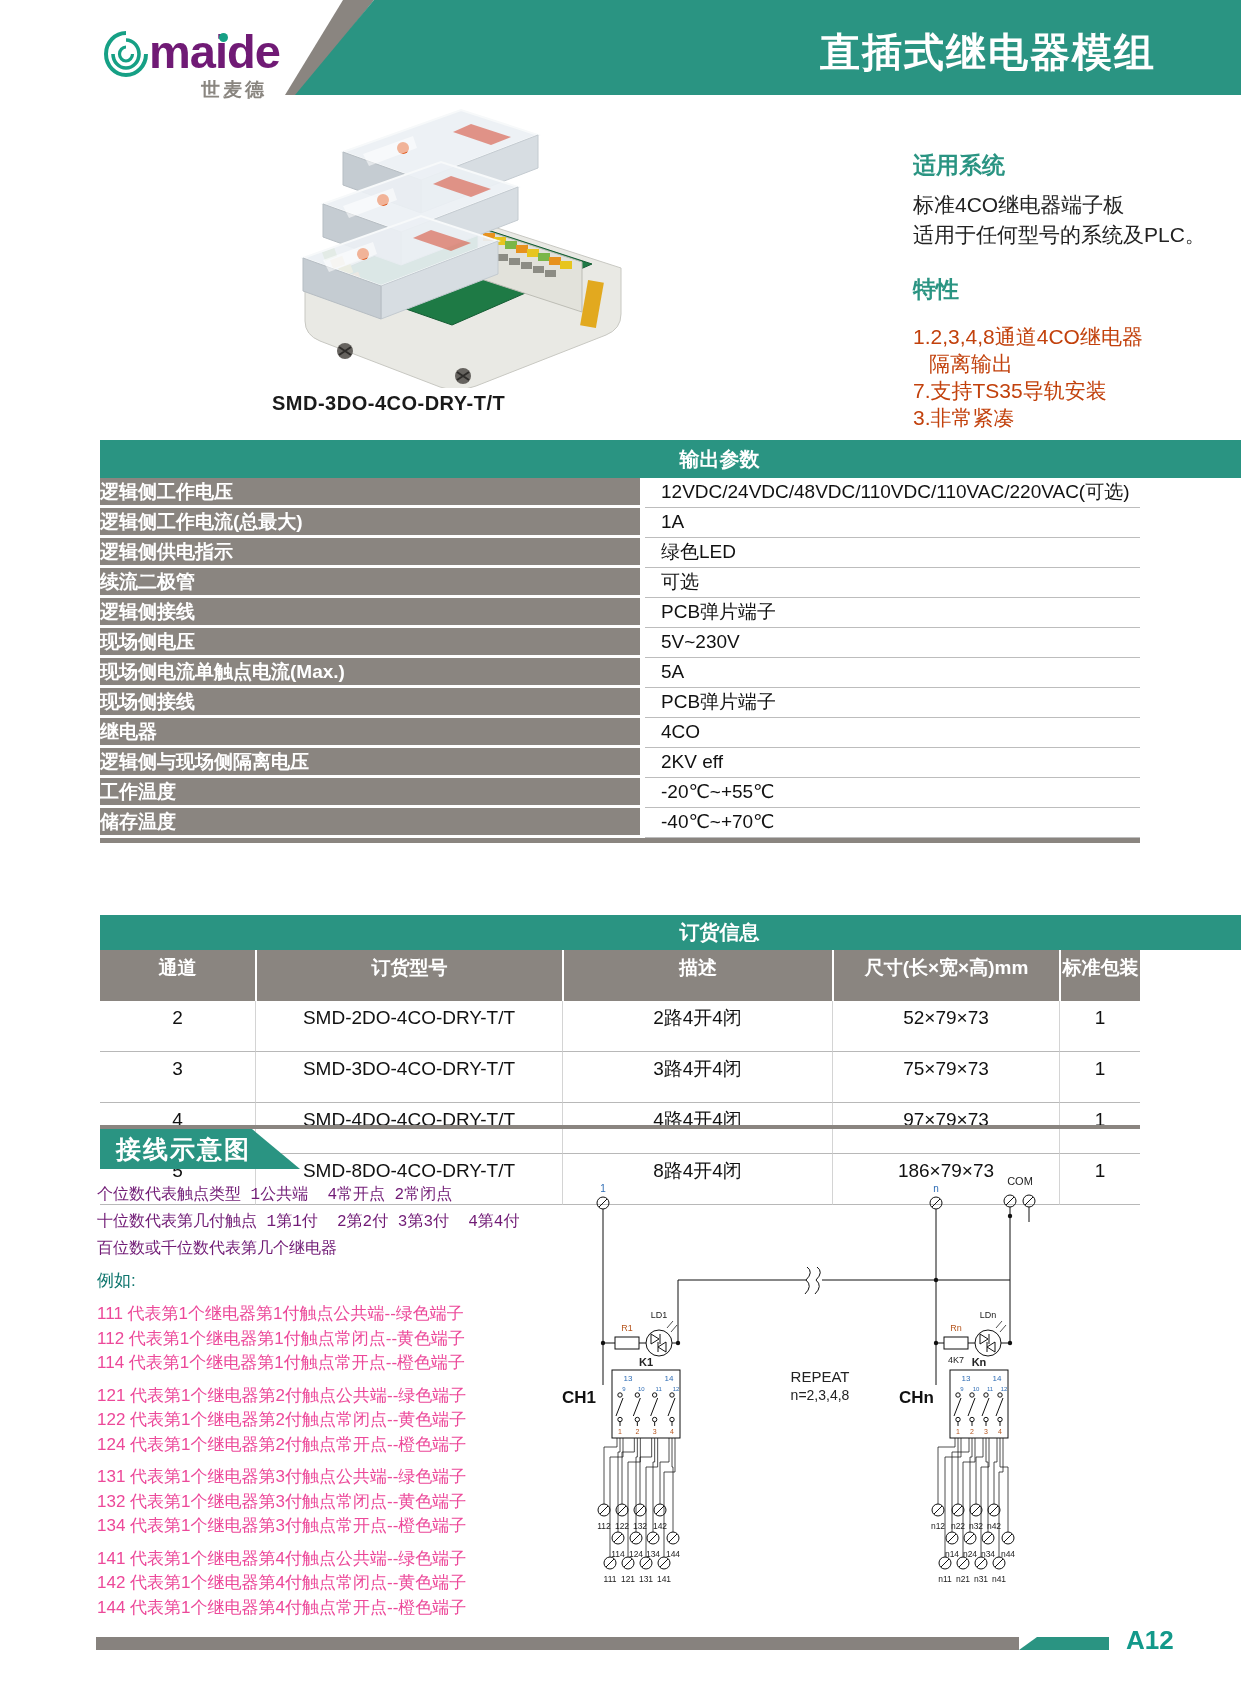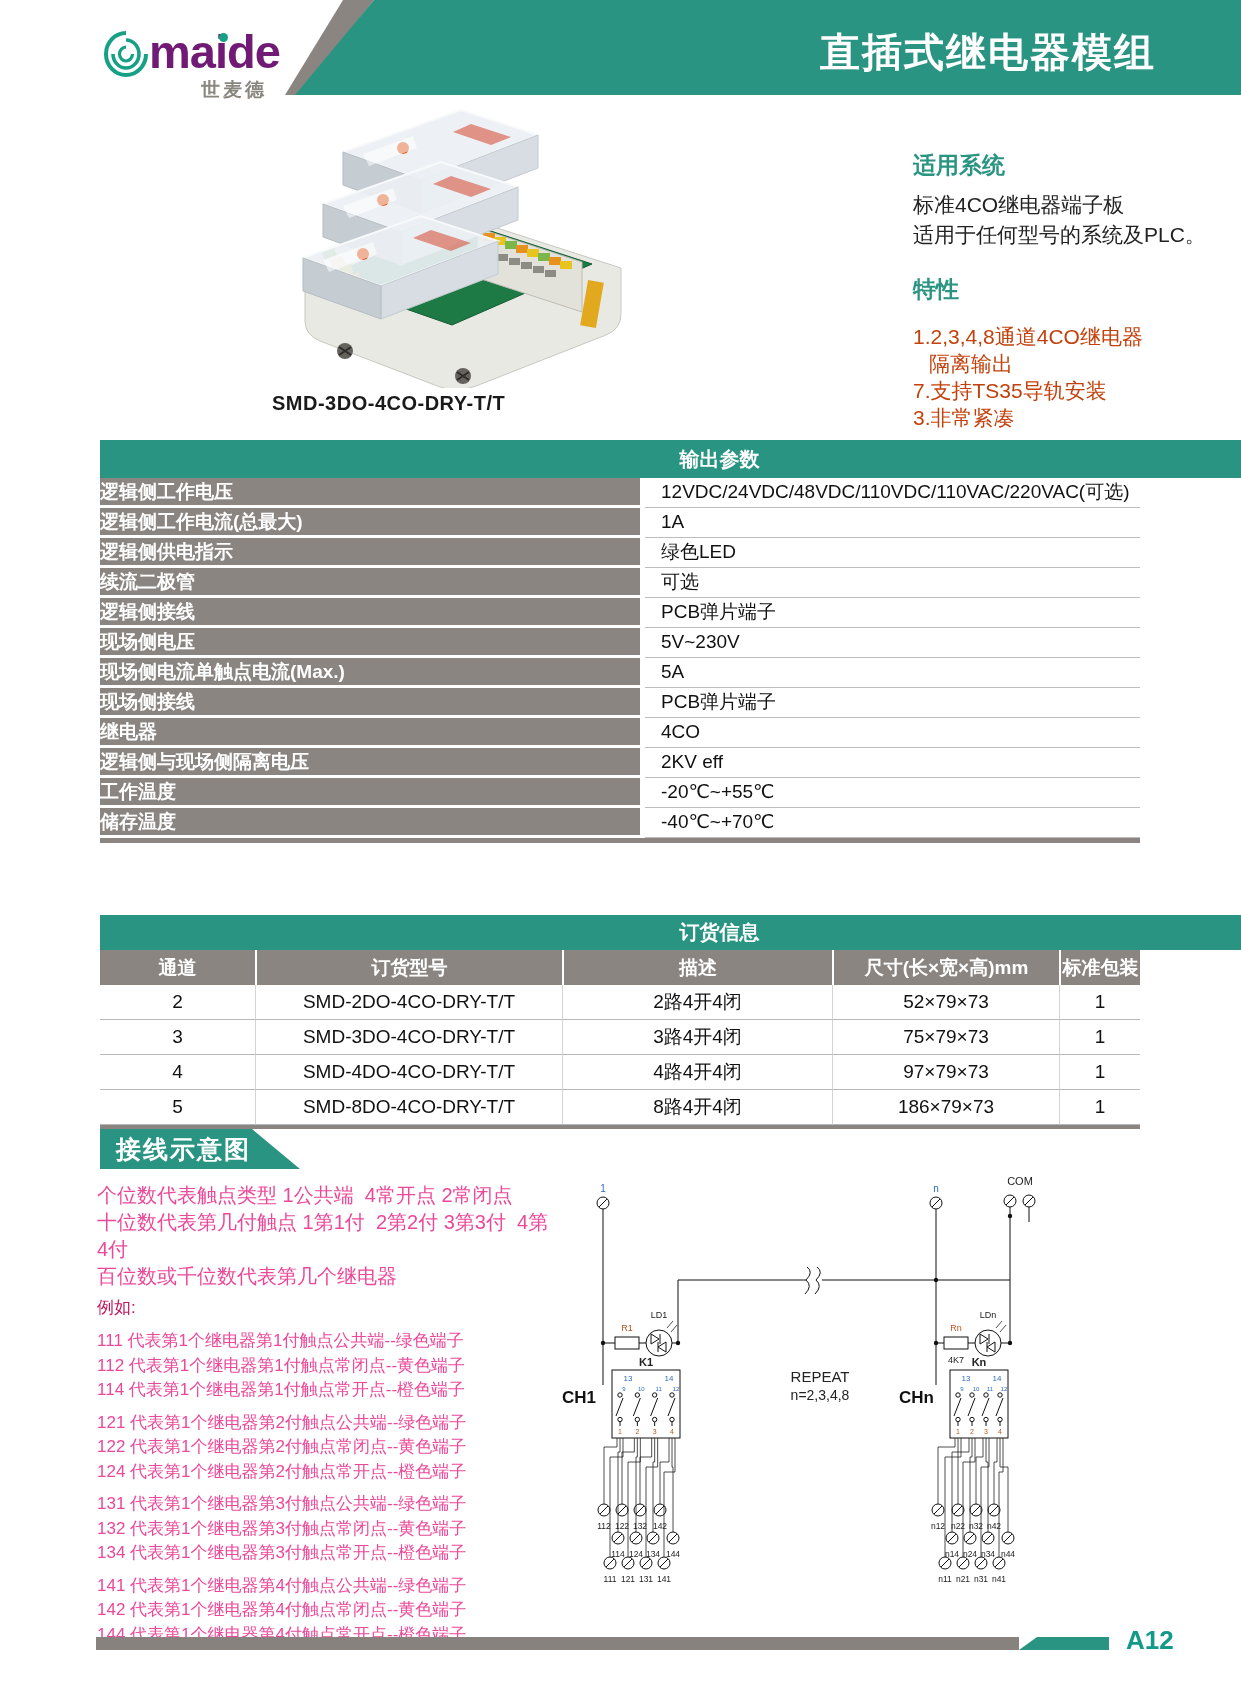--- a/index.html
+++ b/index.html
@@ -34,37 +34,37 @@
   .param-row{display:flex;height:30px;}
   .param-label{width:540px;box-sizing:border-box;background:#8a8580;border-bottom:3px solid #fff;
     color:#fff;font-weight:bold;font-size:19px;line-height:27px;}
   .param-value{flex:1;box-sizing:border-box;margin-left:5px;border-bottom:1px solid #bdbdbd;
     font-size:19px;line-height:27px;padding-left:16px;color:#111;}
   .tbl-bottom-bar{position:absolute;left:100px;width:1040px;background:#8a8580;}
 
   
   .ordh{top:915px;height:35px;line-height:35px;font-size:20px;}
   .ordering-body{position:absolute;left:100px;top:950px;width:1040px;}
-  .ord-row{display:flex;height:35px;border-radius:16px;}
+  .ord-row{display:flex;height:51px;border-radius:16px;}
   .ord-hcell{box-sizing:border-box;background:#8a8580;color:#fff;font-weight:bold;font-size:19px;
     text-align:center;line-height:35px;border-left:2px solid #fff;overflow:hidden;}
   .ord-hcell:first-child{border-left:none;}
   .ord-cell{box-sizing:border-box;font-size:19px;color:#111;text-align:center;line-height:34px;
     border-bottom:1px solid #b8b8b8;border-left:1px solid #d4d4d4;}
   .ord-cell:first-child{border-left:none;}
 
   
   .wiring-tag{position:absolute;left:100px;top:1129px;width:200px;height:40px;background:#2a9482;
     clip-path:polygon(0 0,76% 0,100% 100%,0 100%);color:#fff;font-size:25px;font-weight:bold;
     line-height:40px;padding-left:16px;box-sizing:border-box;letter-spacing:2px;}
 
   
   .wiring-notes{position:absolute;left:97px;top:1182px;width:460px;}
-  .note-line{font-size:20px;color:#ec4899;line-height:27px;white-space:pre-wrap;}
-  .ex-label{font-size:17px;color:#be185d;line-height:26px;margin-top:5px;}
+  .note-line{font-size:16px;color:#701a75;line-height:27px;white-space:pre-wrap;font-family:Liberation Mono, monospace;}
+  .ex-label{font-size:17px;color:#0f766e;line-height:26px;margin-top:5px;}
   .ex-group{margin-top:8px;}
   .ex-line{font-size:17px;color:#ec4899;line-height:24.5px;white-space:pre-wrap;}
 
   
   .diagram{position:absolute;left:520px;top:1170px;}
   .sym{fill:none;stroke:#111;stroke-width:1;}
   .wire{fill:none;stroke:#222;stroke-width:.8;}
   .diagram text{font-family:"Liberation Sans","DejaVu Sans",sans-serif;}
   .t-blue{fill:#2f6db5;}
   .t-res{fill:#b5551d;}

